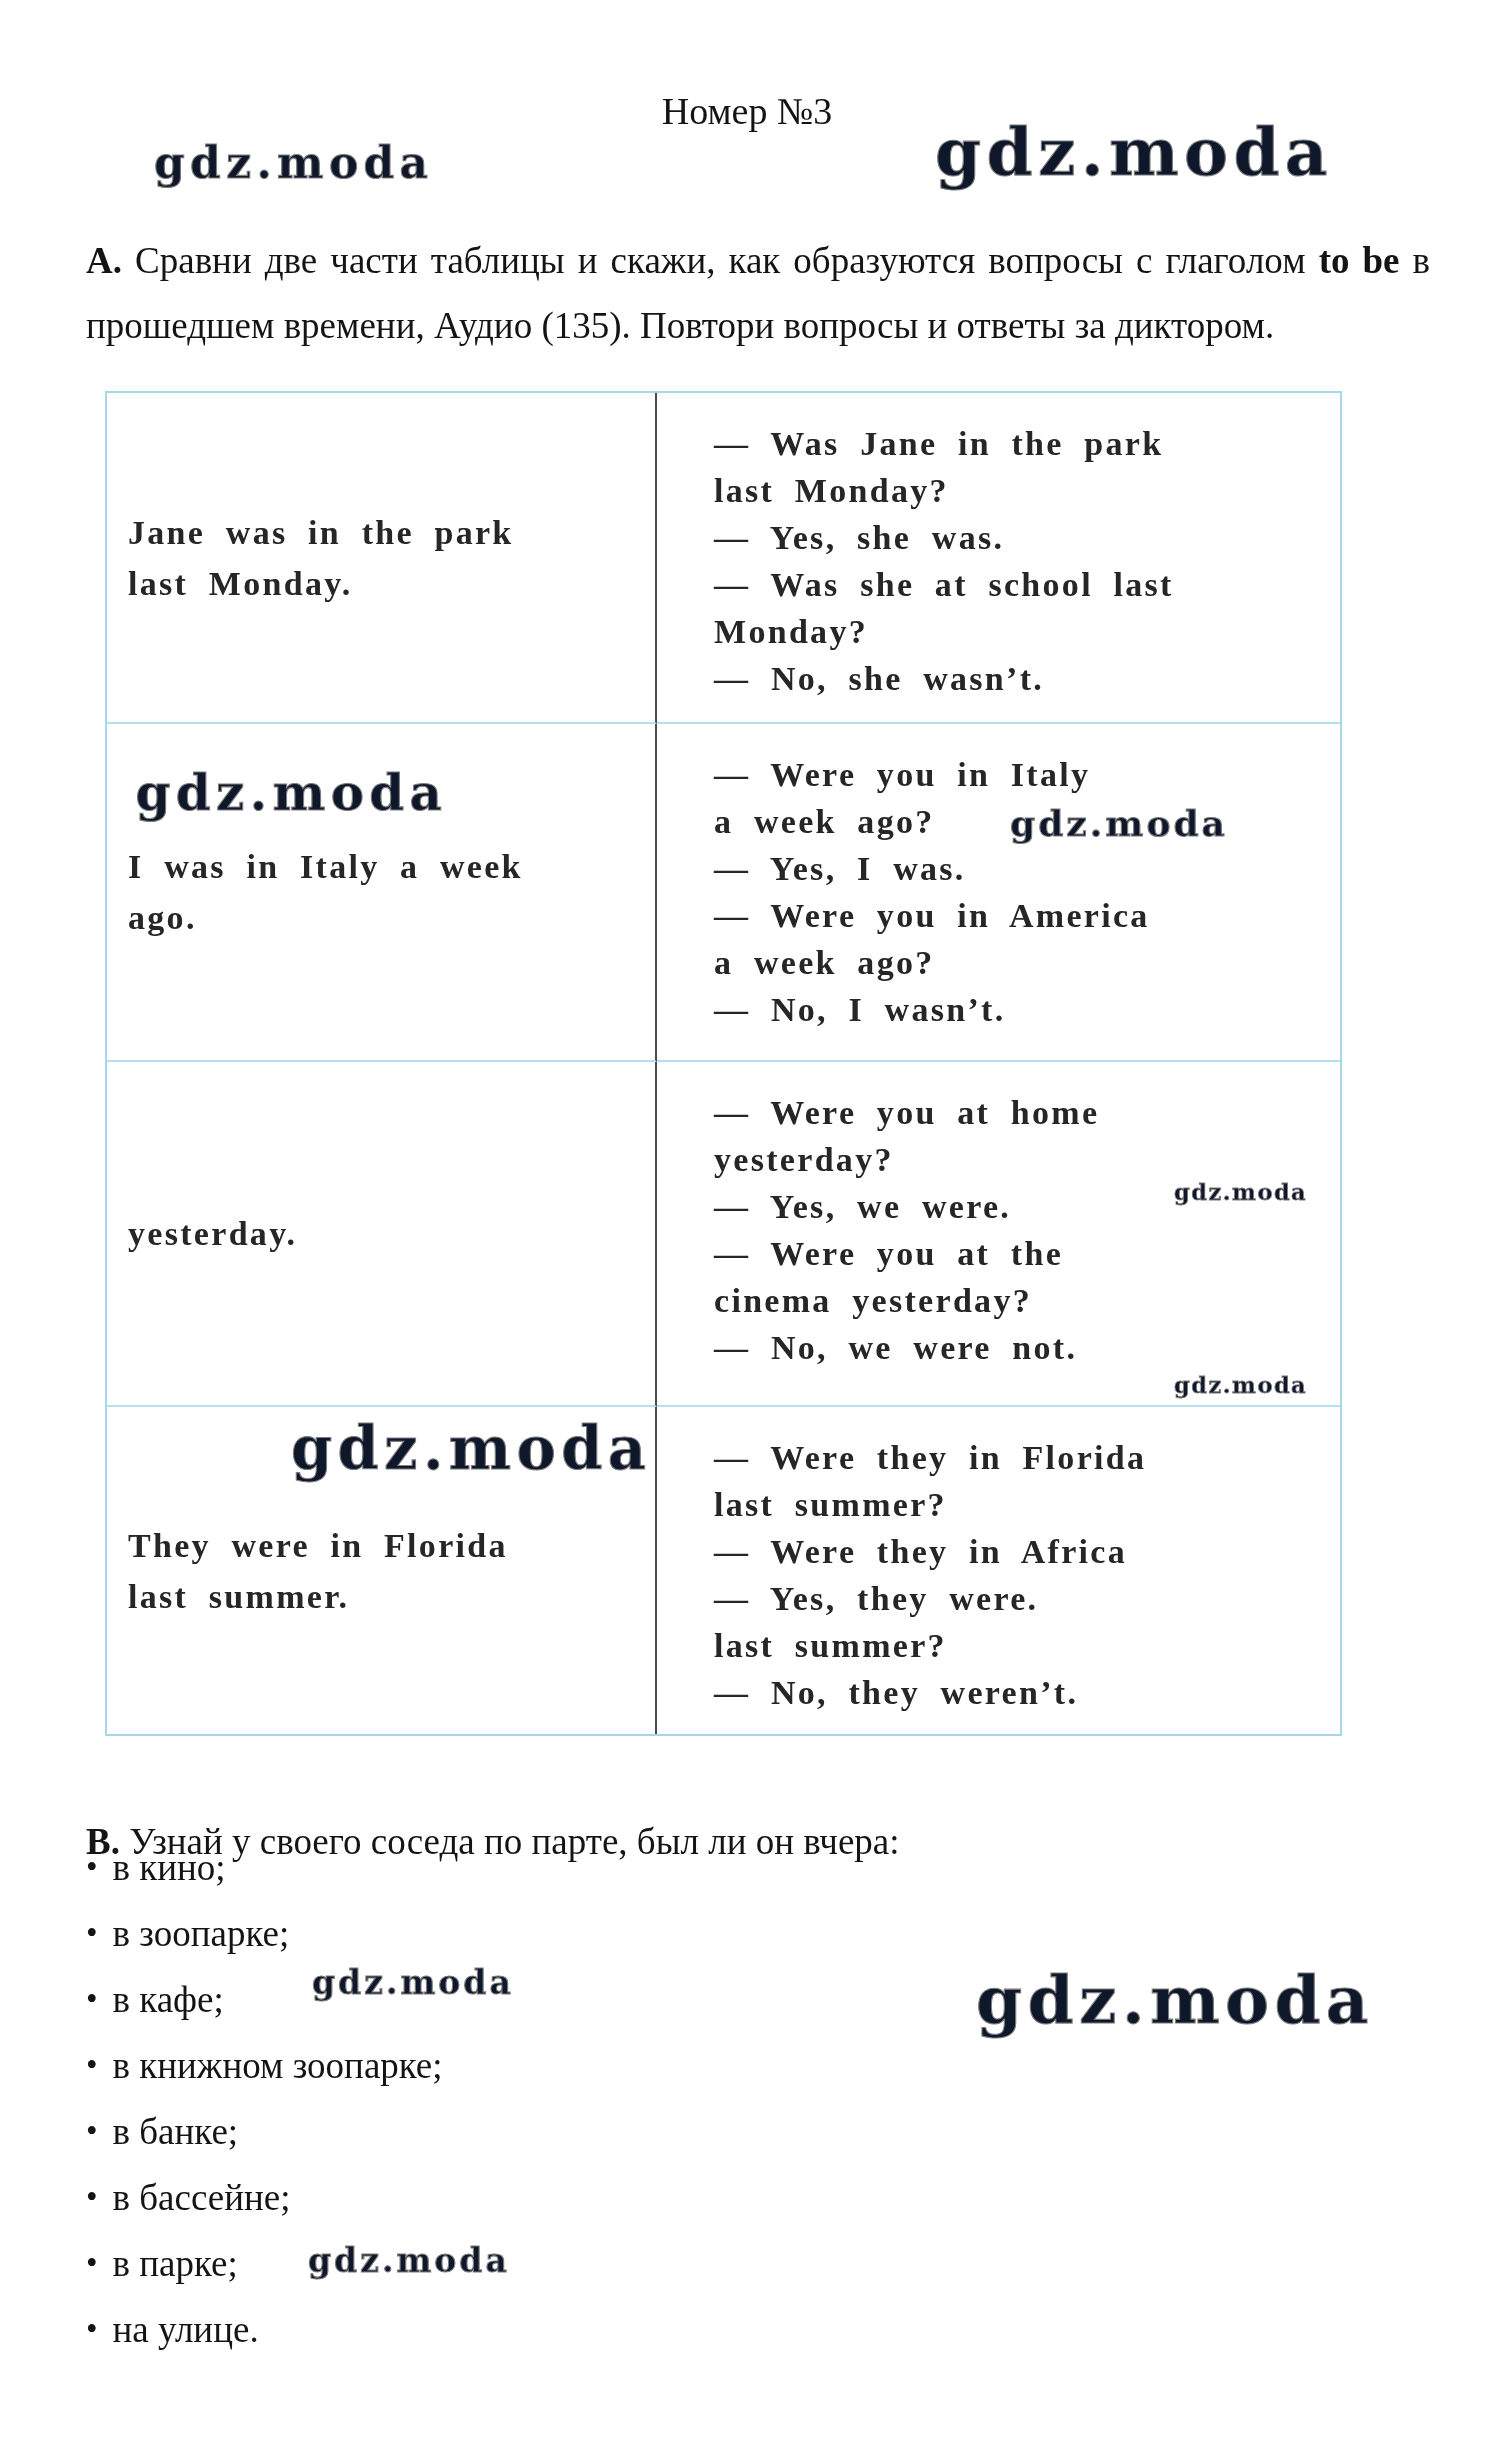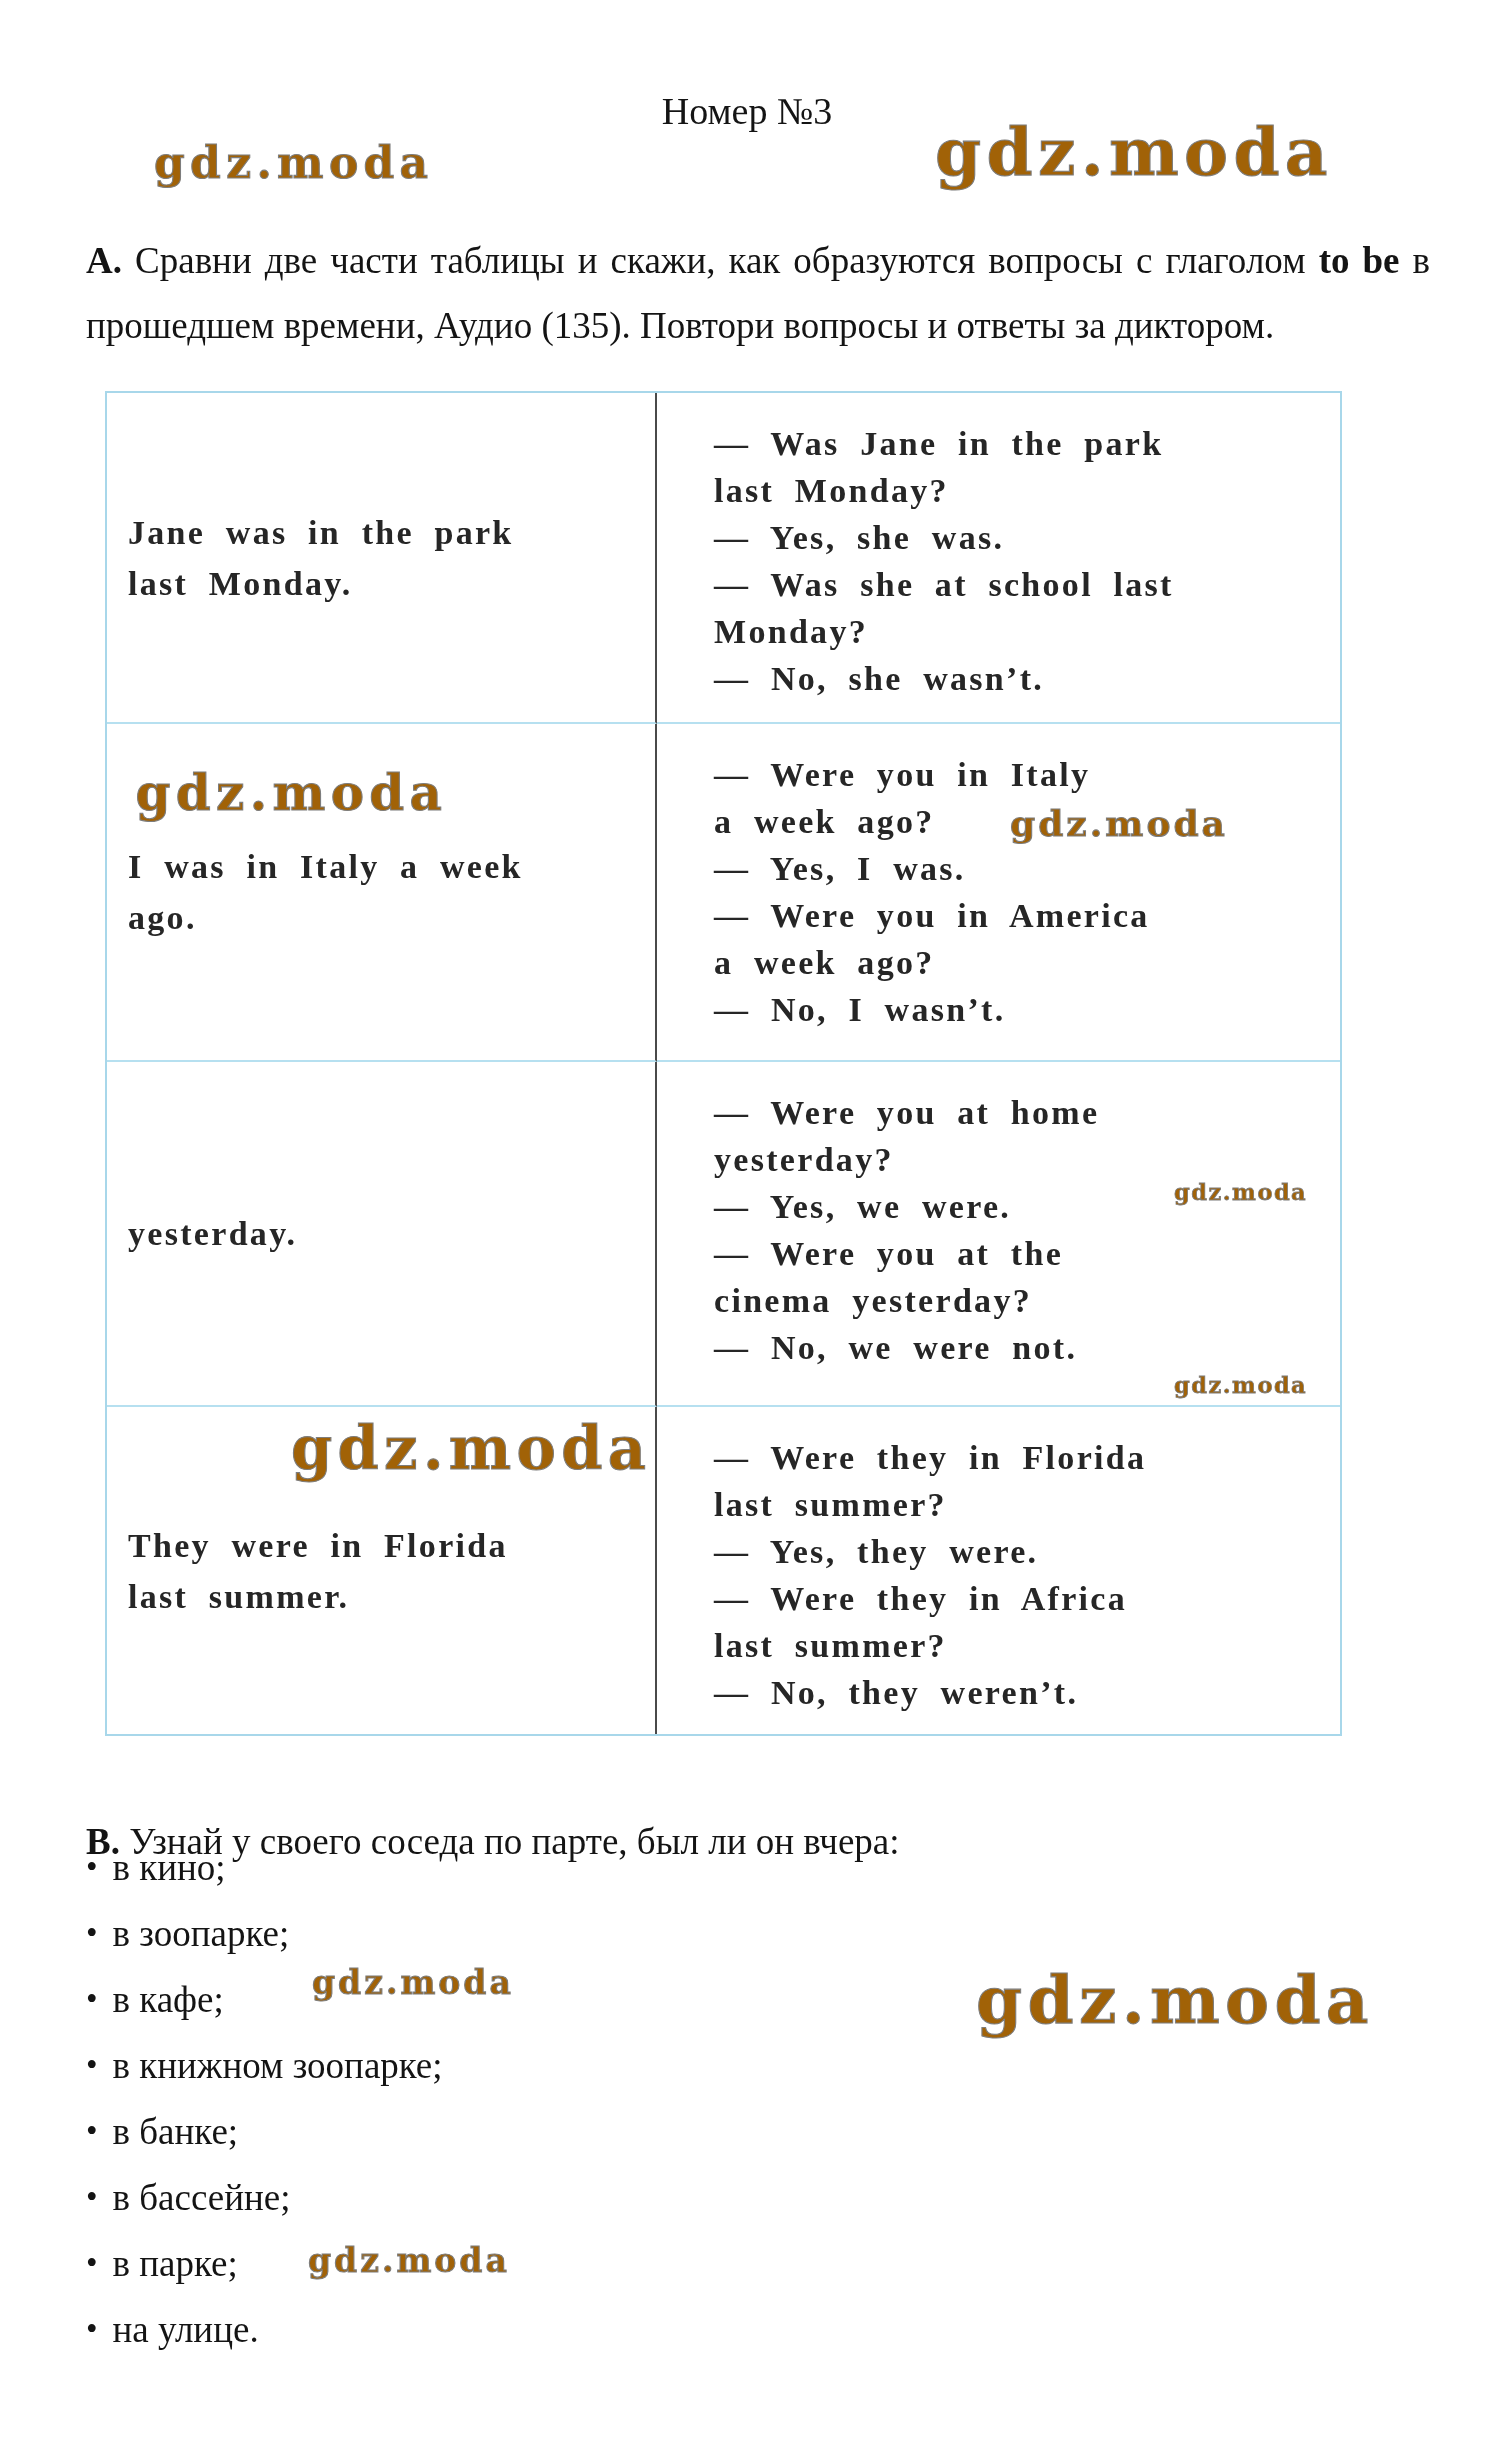--- a/index.html
+++ b/index.html
@@ -17,21 +17,21 @@
     top:89px; left:0;
     width:100%;
     text-align:center;
     font-size:38px;
   }
   
   .wm {
     position:absolute;
     font-family:"DejaVu Serif",serif;
     font-weight:700;
-    color:#a16207;
+    color:#0f172a;
     -webkit-text-stroke:1.1px #7d7d7d;
     letter-spacing:5.3px;
     white-space:nowrap;
     z-index:3;
     line-height:1;
   }
   .wm-top-left   { left:154px;  top:141px;  font-size:44px; }
   .wm-top-right  { left:935px; top:119px;  font-size:66px; }
   .wm-bullets-mid{ left:312px;  top:1966px; font-size:33px; letter-spacing:3px; }
   .wm-bottom-right{ left:976px; top:1967px; font-size:66px; }
@@ -167,22 +167,22 @@
       <div>— No, we were not.</div>
     </div>
 
     <div class="cell cell-left">
       <div>They were in Florida</div>
       <div>last summer.</div>
     </div>
     <div class="cell cell-right">
       <div>— Were they in Florida</div>
       <div>last summer?</div>
+      <div>— Were they in Africa</div>
       <div>— Yes, they were.</div>
-      <div>— Were they in Africa</div>
       <div>last summer?</div>
       <div>— No, they weren’t.</div>
     </div>
 
     <div class="wm wm-row4">gdz.moda</div>
   </div>
 
   <p class="para task-b"><b>В.</b>
     <span>Узнай у своего соседа по парте, был ли он вчера:</span></p>
 

